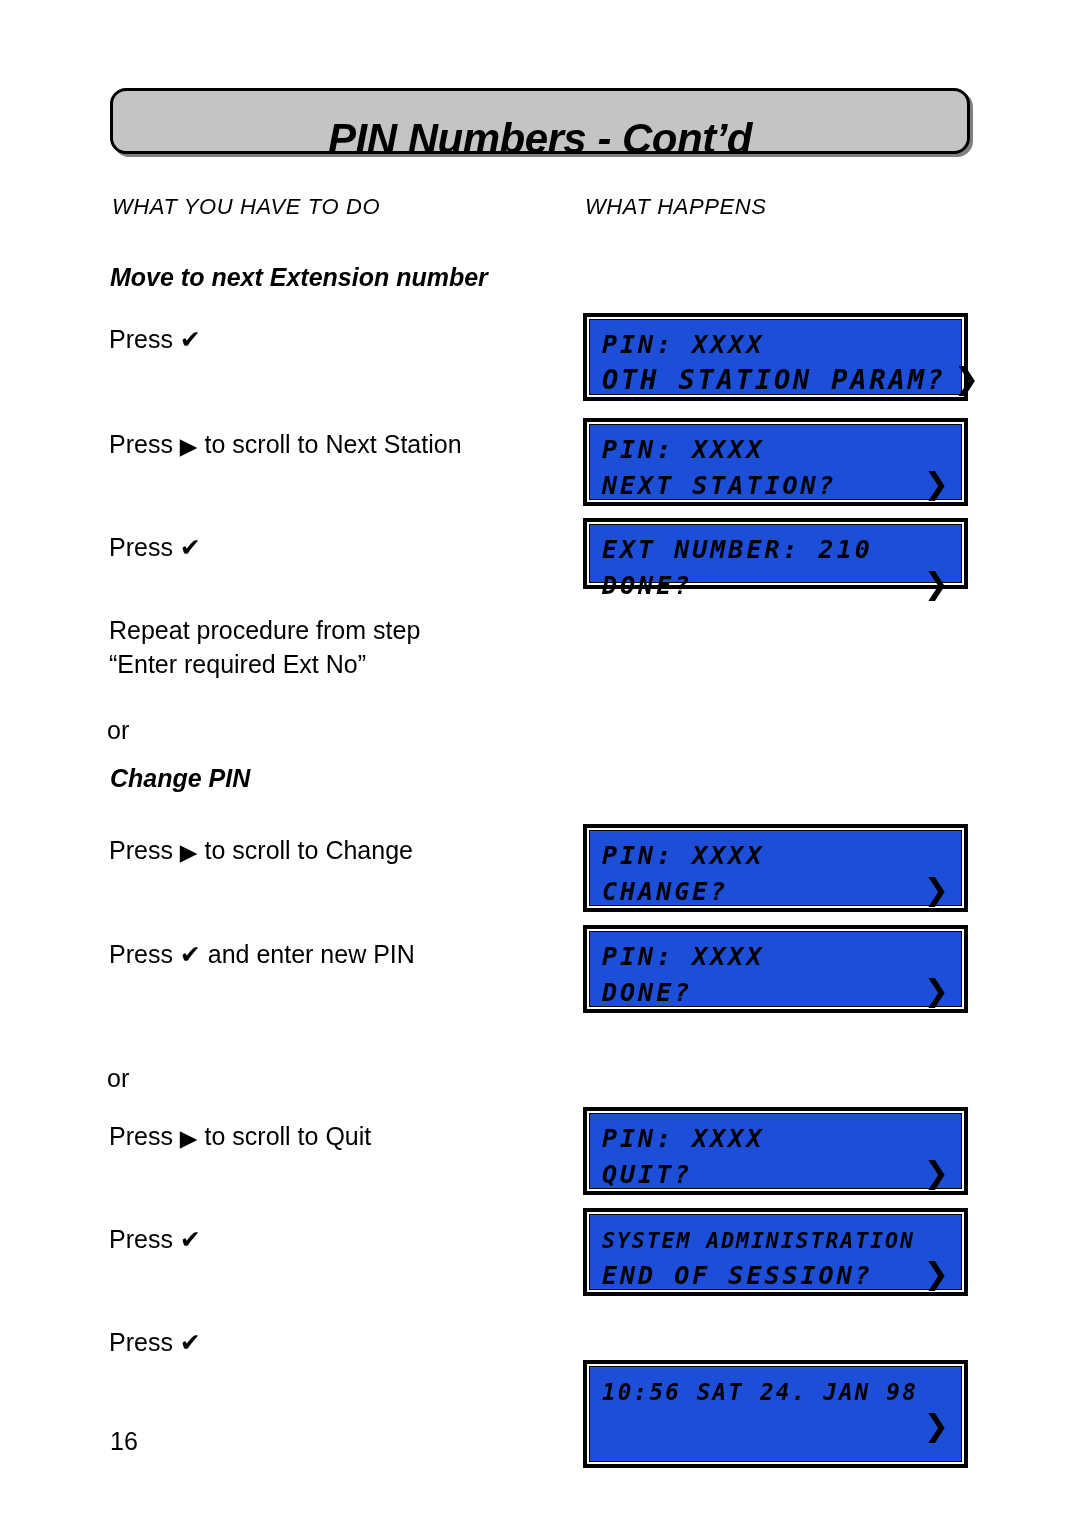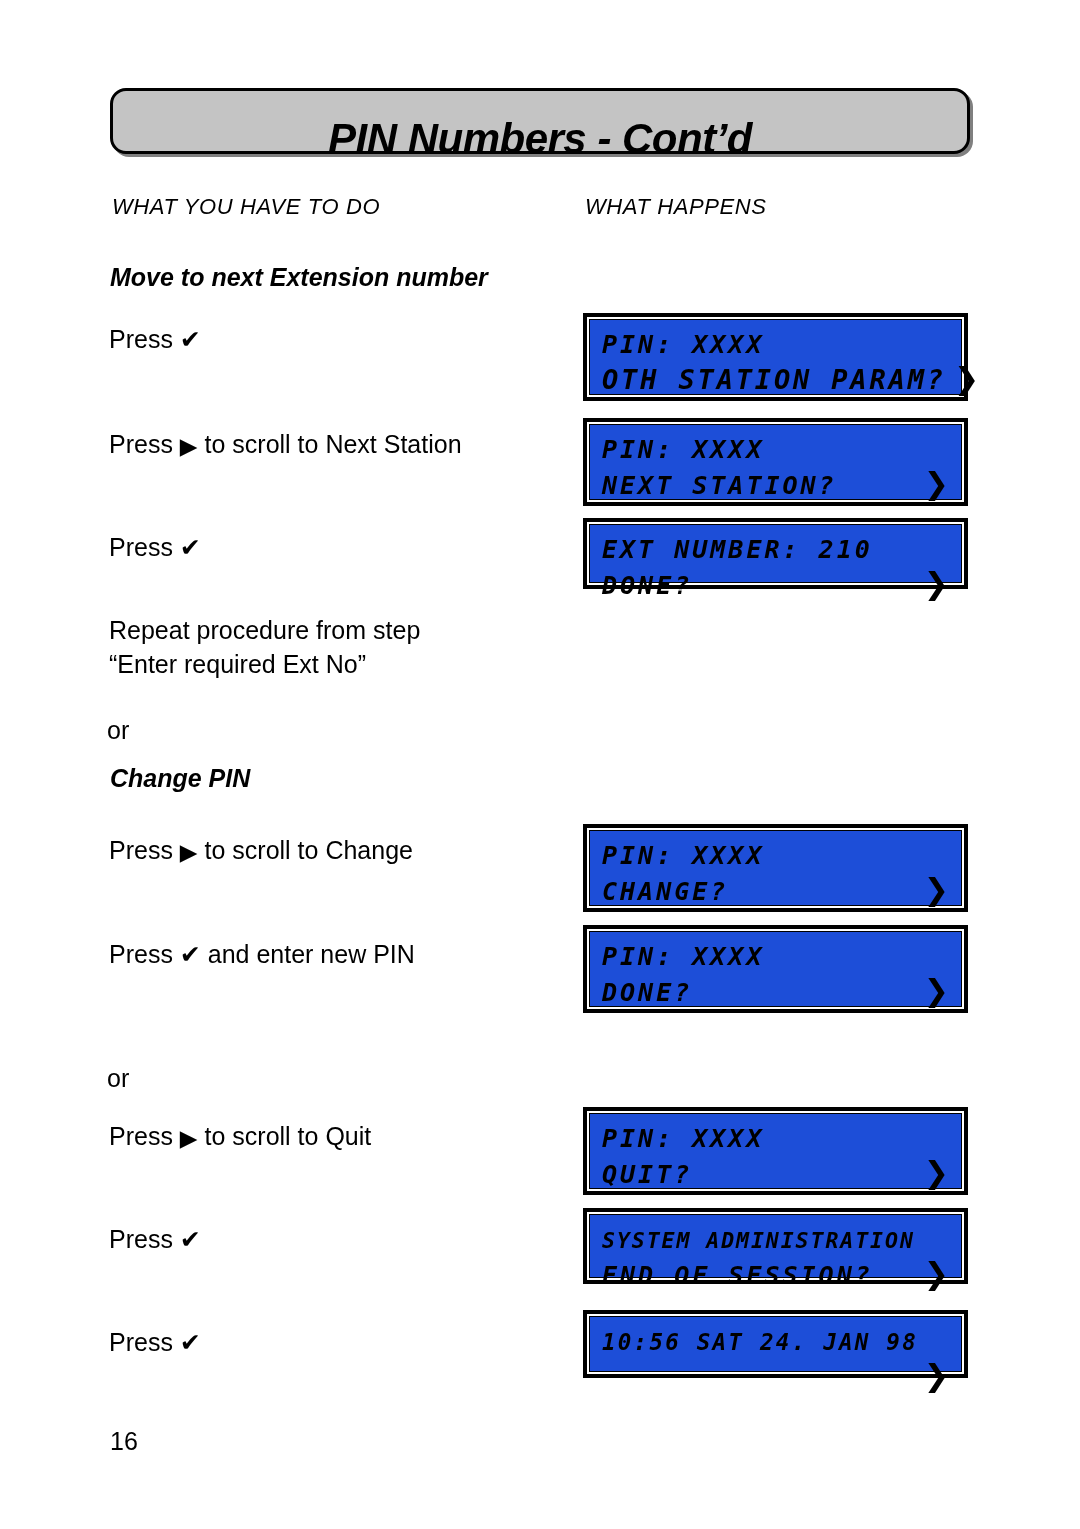--- a/index.html
+++ b/index.html
@@ -218,27 +218,27 @@
   </div>
 </div>
 
 <div class="lcd" style="top:1107px; height:88px;">
   <div class="lcd-inner">
     <div class="lcd-line"><span class="lcd-text">PIN: XXXX</span><span class="lcd-chev empty">❯</span></div>
     <div class="lcd-line"><span class="lcd-text">QUIT?</span><span class="lcd-chev">❯</span></div>
   </div>
 </div>
 
-<div class="lcd" style="top:1208px; height:76px;">
+<div class="lcd" style="top:1208px; height:88px;">
   <div class="lcd-inner lcd-compact">
     <div class="lcd-line"><span class="lcd-text" style="font-size: 21.5px; letter-spacing: 1.95px;">SYSTEM ADMINISTRATION</span><span class="lcd-chev empty">❯</span></div>
     <div class="lcd-line"><span class="lcd-text">END OF SESSION?</span><span class="lcd-chev">❯</span></div>
   </div>
 </div>
 
-<div class="lcd" style="top:1310px; height:68px;">
+<div class="lcd" style="top:1360px; height:108px;">
   <div class="lcd-inner">
     <div class="lcd-line"><span class="lcd-text" style="font-size: 22.5px; letter-spacing: 2.25px;">10:56 SAT 24. JAN 98</span><span class="lcd-chev empty">❯</span></div>
     <div class="lcd-line"><span class="lcd-text"></span><span class="lcd-chev">❯</span></div>
   </div>
 </div>
 
 <div id="page-number">16</div>
 
 </body></html>

